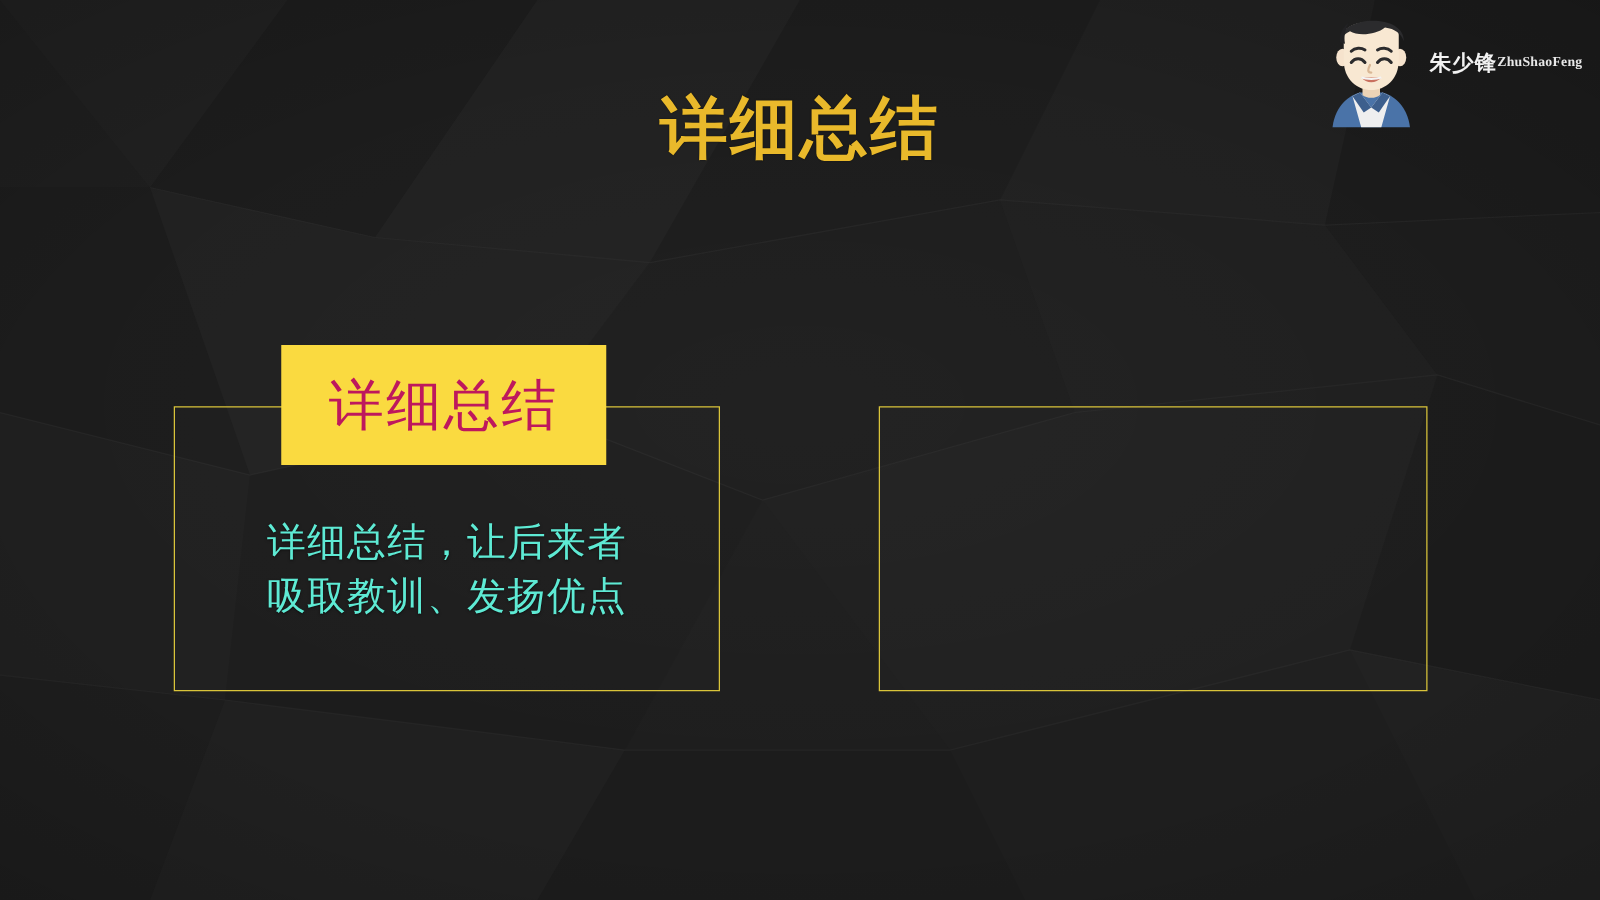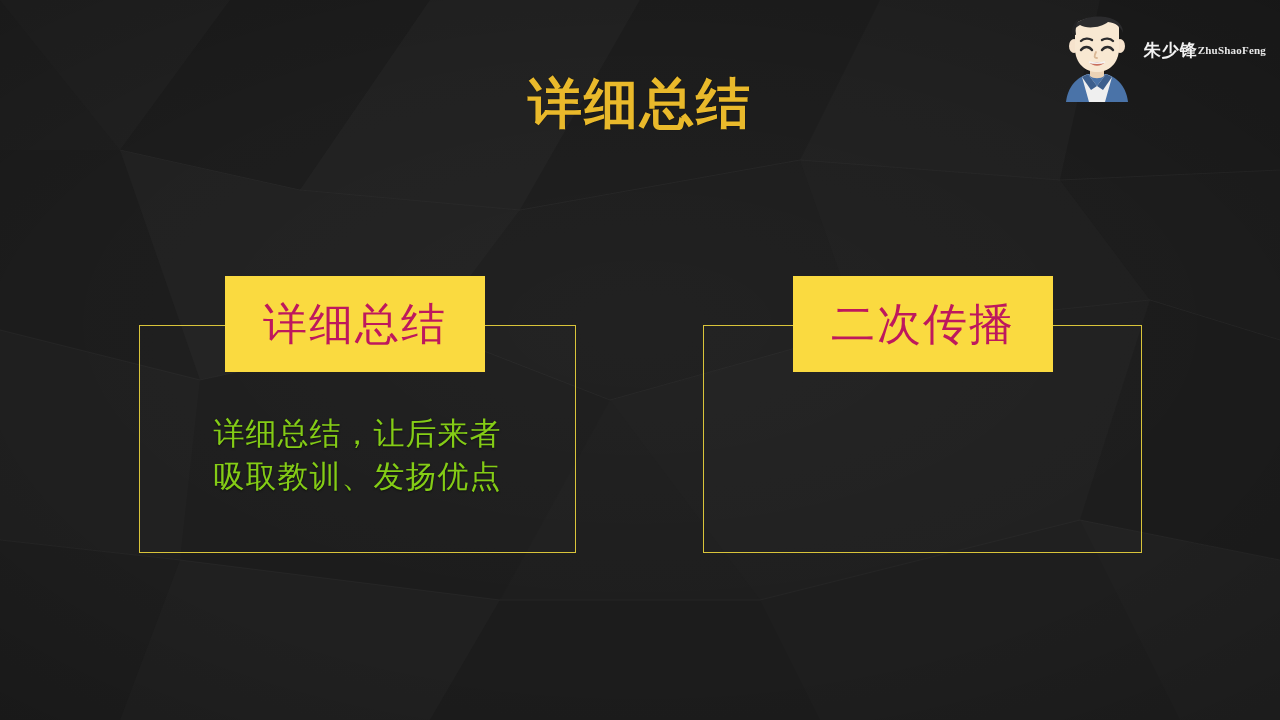--- a/index.html
+++ b/index.html
@@ -119,21 +119,21 @@
   }
   #card-left .card-header  { left: 85px;  width: 260px; }
   #card-right .card-header { left: 89px;  width: 260px; }
 
   .card-body {
     position: absolute;
     left: 0;
     right: 0;
     top: 86px;
     text-align: center;
-    color: #84cc16;
+    color: #5eead4;
     font-size: 31px;
     line-height: 43px;
     font-weight: 400;
     letter-spacing: 1px;
     white-space: pre-line;
     text-shadow: 0 1px 2px rgba(0,0,0,0.55);
   }
 </style>
 </head>
 <body>
@@ -213,16 +213,15 @@
     </div>
   </div>
 
   <div id="card-left" class="card">
     <div class="card-header">详细总结</div>
     <div class="card-body">详细总结，让后来者
 吸取教训、发扬优点</div>
   </div>
 
   <div id="card-right" class="card">
-    <div class="card-header">二次传播</div>
   </div>
 
 </div>
 
 </body></html>

